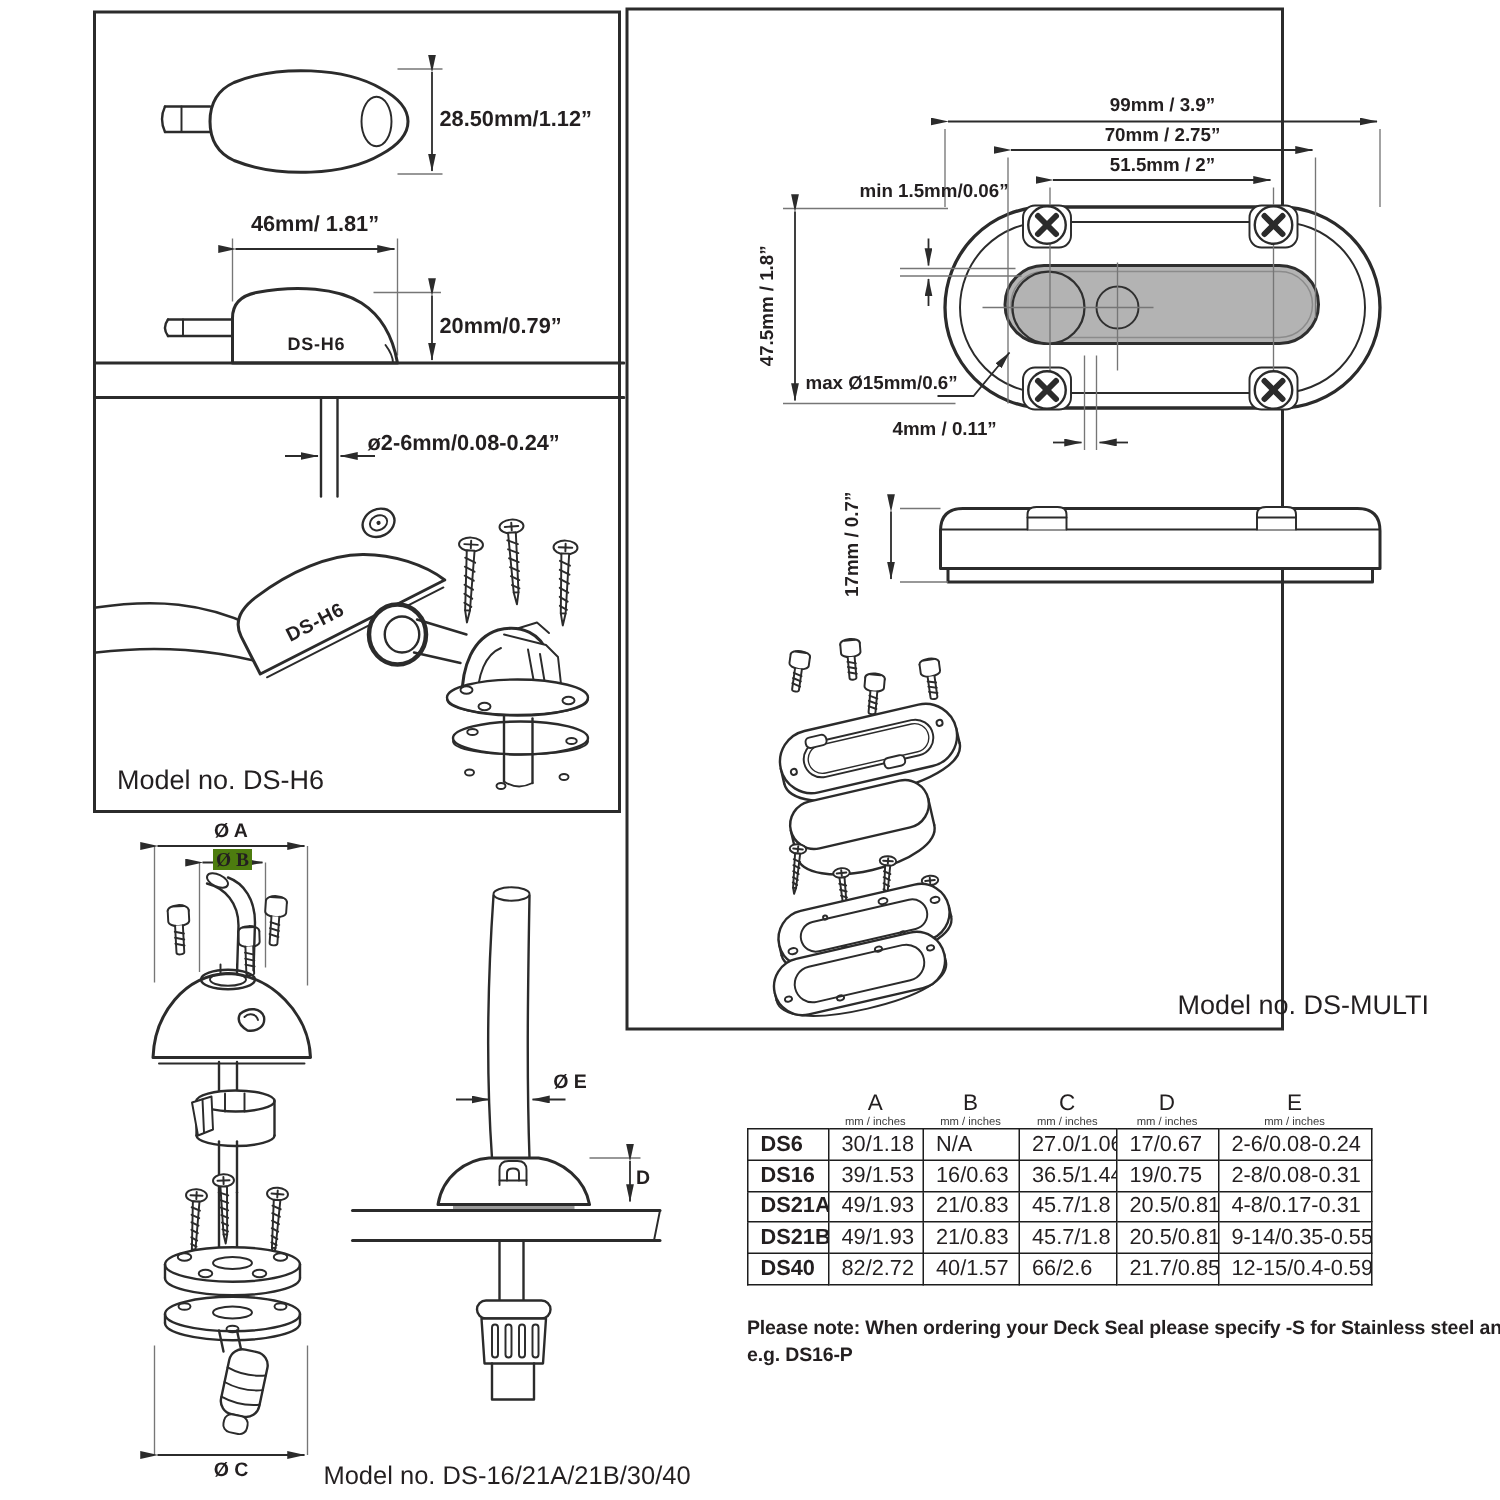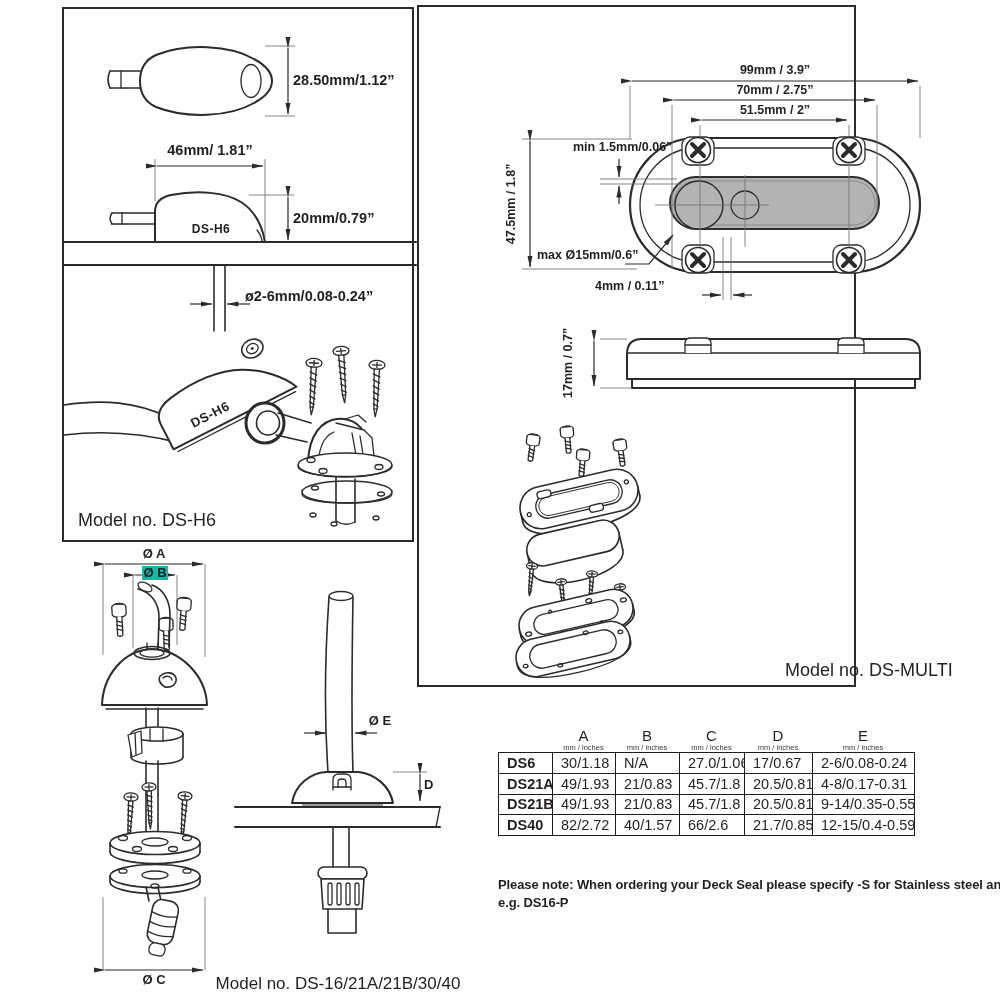--- a/index.html
+++ b/index.html
@@ -10,21 +10,21 @@
   svg{position:absolute;left:0;top:0;overflow:visible;}
   .lbl{position:absolute;font-weight:700;white-space:nowrap;line-height:1.1;}
   .lbl14{font-size:14.5px;}
   .lbl13{font-size:13px;}
   .lbl12{font-size:12.5px;}
   .cap{position:absolute;font-weight:400;font-size:18px;white-space:nowrap;}
   .cap17{font-size:17px;}
   .ctr{text-align:center;}
   .rot90{transform:rotate(-90deg);transform-origin:center center;}
   .prodlbl{position:absolute;font-weight:700;font-size:12px;letter-spacing:.5px;}
-  .bgw{background:#14b8a6;}
+  .bgw{background:#4d7c0f;font-family:Liberation Serif, serif;}
   
   .s2{stroke:#2b2b2b;stroke-width:2;fill:none;stroke-linecap:round;stroke-linejoin:round;}
   .s16{stroke:#2b2b2b;stroke-width:1.6;fill:none;stroke-linecap:round;stroke-linejoin:round;}
   .s13{stroke:#2b2b2b;stroke-width:1.3;fill:none;stroke-linecap:round;stroke-linejoin:round;}
   .dim{stroke:#2b2b2b;stroke-width:1.2;fill:none;}
   .thin{stroke:#767676;stroke-width:.9;fill:none;}
   .fillw{fill:#fff;}
   
   .spec-head{position:absolute;top:0;height:24px;}
   .hcell{position:absolute;text-align:center;}
@@ -293,21 +293,21 @@
           <ellipse cx="50" cy="-6" rx="2.4" ry="1.7" class="s13"></ellipse>
           <ellipse cx="-16" cy="13" rx="2.4" ry="1.7" class="s13"></ellipse>
           <ellipse cx="16" cy="-13" rx="2.4" ry="1.7" class="s13"></ellipse>
         </g>
       </g>
     </svg>
 
     <div class="lbl lbl12 ctr" style="left:211px;top:57px;width:290px;">99mm / 3.9”</div>
     <div class="lbl lbl12 ctr" style="left:211px;top:77px;width:290px;">70mm / 2.75”</div>
     <div class="lbl lbl12 ctr" style="left:211px;top:97px;width:290px;">51.5mm / 2”</div>
-    <div class="lbl lbl12" style="left:118px;top:134px;padding-left:36px;">min 1.5mm/0.06”</div>
+    <div class="lbl lbl12" style="left:118px;top:114px;padding-left:36px;">min 1.5mm/0.06”</div>
     <div class="lbl lbl12 ctr rot90" style="left:43px;top:190px;width:100px;">47.5mm / 1.8”</div>
     <div class="lbl lbl12" style="left:118px;top:242px;">max Ø15mm/0.6”</div>
     <div class="lbl lbl12" style="left:176px;top:273px;">4mm / 0.11”</div>
     <div class="lbl lbl12 ctr rot90" style="left:105px;top:349px;width:90px;">17mm / 0.7”</div>
     <div class="cap" style="left:366px;top:653px;">Model no. DS-MULTI</div>
   </section>
 
   <section class="sec" style="left:62px;top:545px;width:420px;height:455px;">
     <svg width="420" height="455" viewBox="0 0 420 455">
       <defs>
@@ -496,20 +496,28 @@
           <col style="width:102px">
         </colgroup>
       <tbody>
         <tr>
           <td class="model">DS6</td>
           <td>30/1.18</td>
           <td>N/A</td>
           <td>27.0/1.06</td>
           <td>17/0.67</td>
           <td>2-6/0.08-0.24</td>
+        </tr>
+        <tr>
+          <td class="model">DS16</td>
+          <td>39/1.53</td>
+          <td>16/0.63</td>
+          <td>36.5/1.44</td>
+          <td>19/0.75</td>
+          <td>2-8/0.08-0.31</td>
         </tr>
         <tr>
           <td class="model">DS21A</td>
           <td>49/1.93</td>
           <td>21/0.83</td>
           <td>45.7/1.8</td>
           <td>20.5/0.81</td>
           <td>4-8/0.17-0.31</td>
         </tr>
         <tr>

